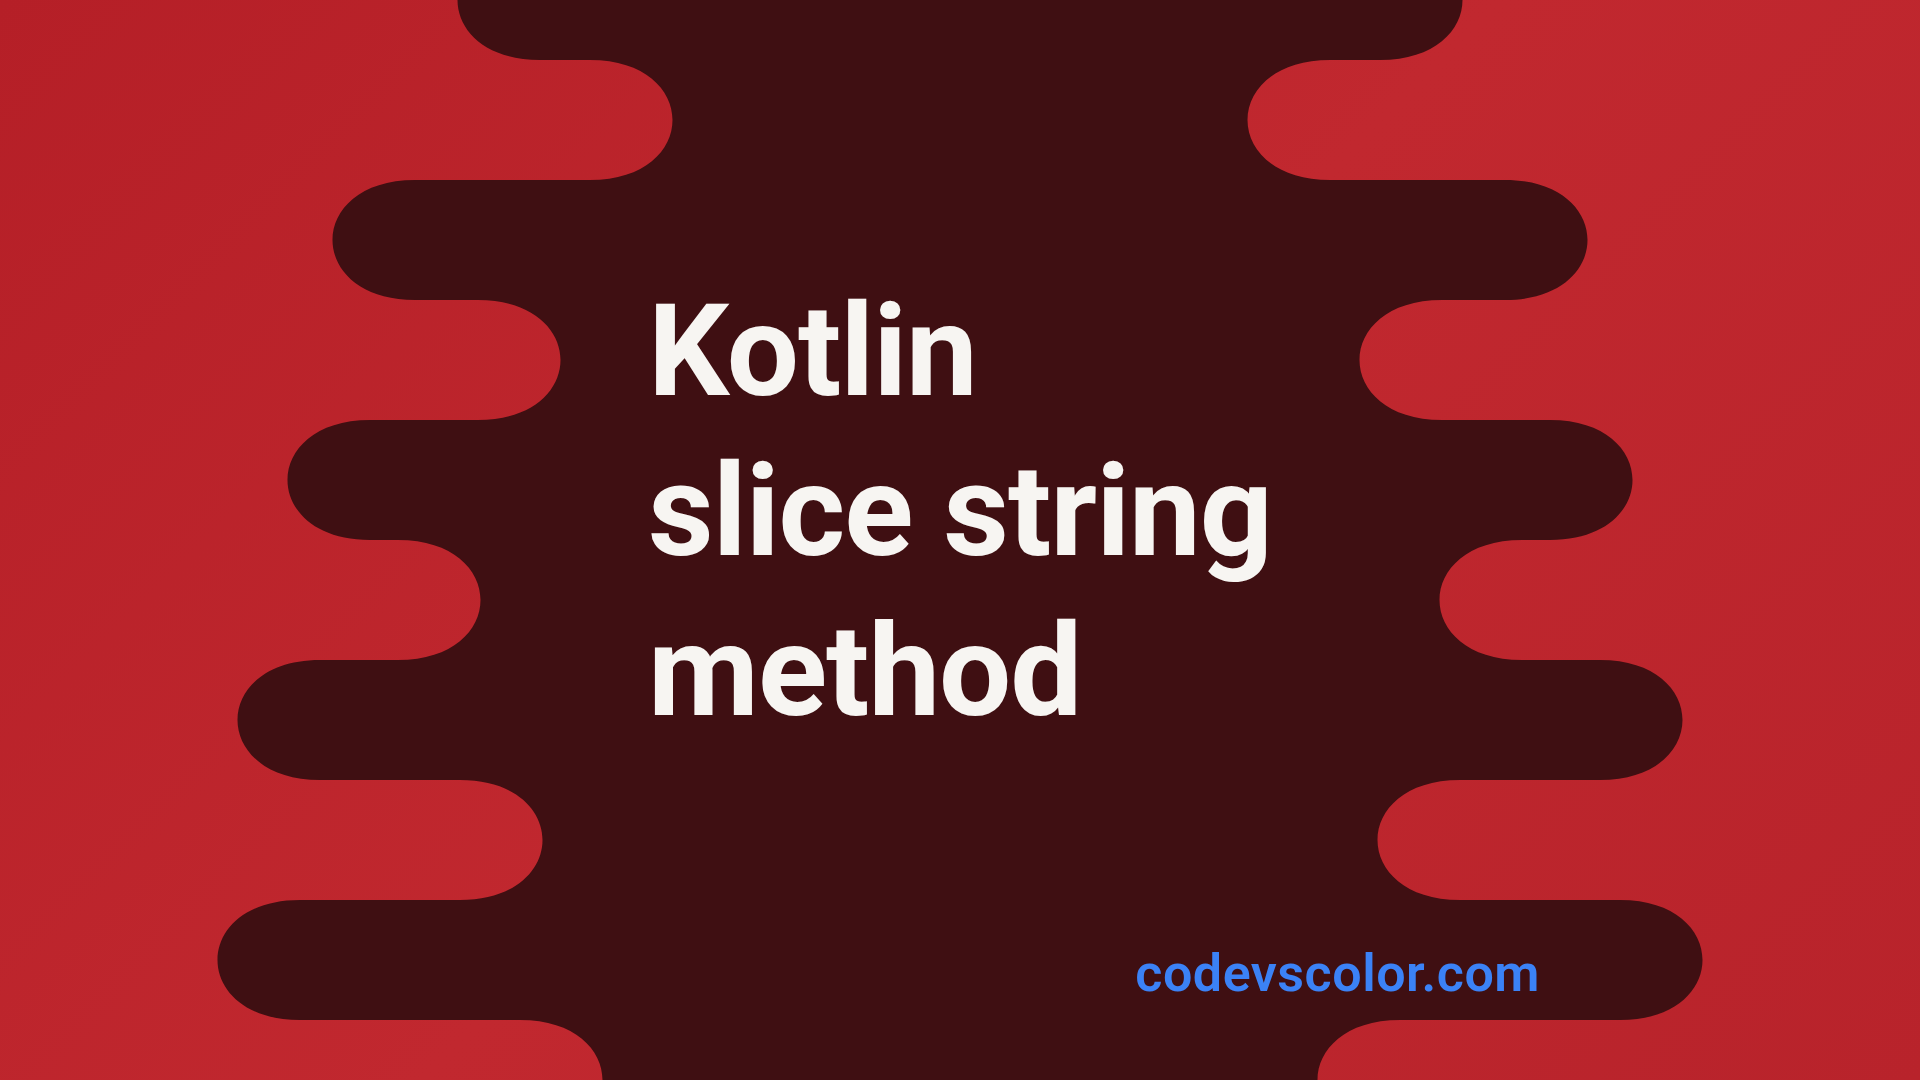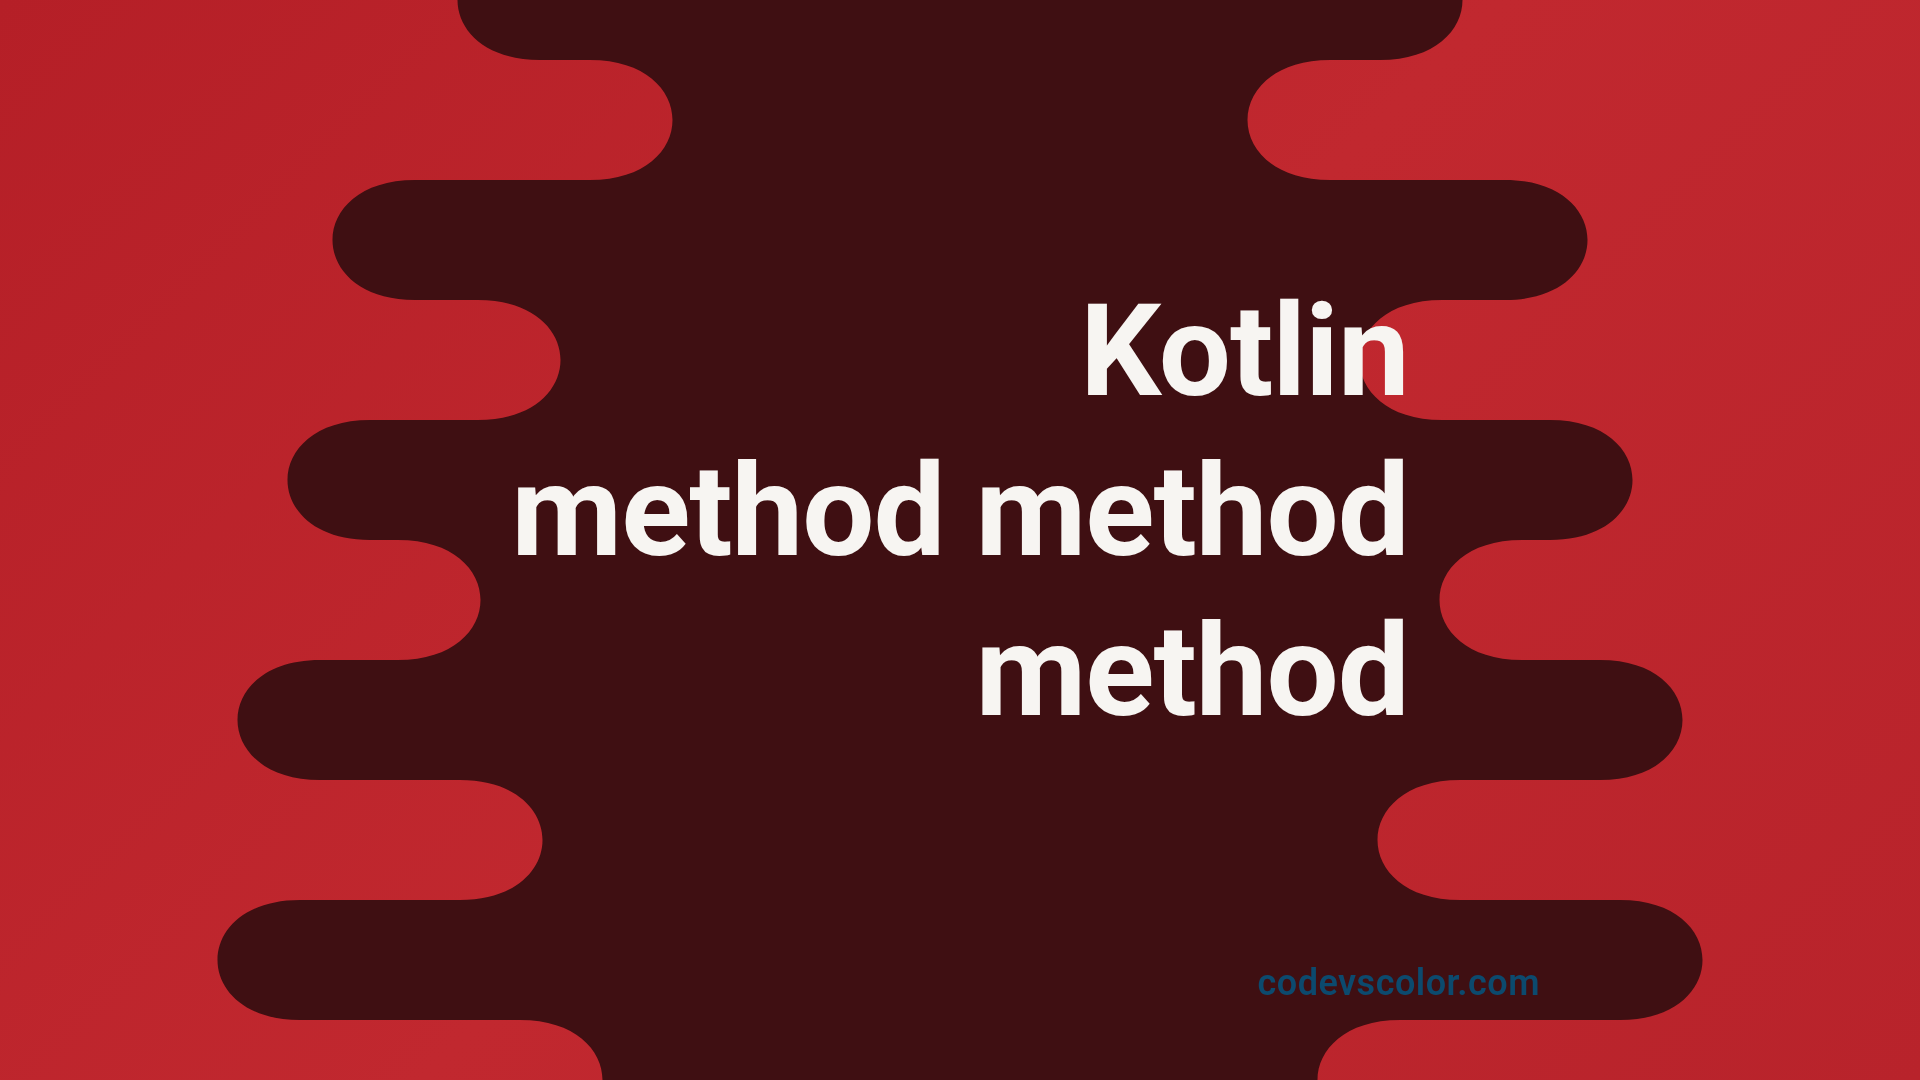--- a/index.html
+++ b/index.html
@@ -13,34 +13,34 @@
     position: absolute;
     top: 0; left: 0;
     width: 1920px; height: 1080px;
     pointer-events: none;
   }
   .title-block {
     position: absolute;
     top: 50%;
     left: 50%;
     transform: translate(-50%, -56%);
-    text-align: right;
+    text-align: left;
     color: #f7f5f2;
     font-weight: 700;
     font-size: 128px;
     line-height: 1.25;
     letter-spacing: -1px;
     white-space: nowrap;
   }
   .watermark {
     position: absolute;
     right: 380px;
     bottom: 76px;
-    color: #0c4a6e;
-    font-size: 36px;
+    color: #3b82f6;
+    font-size: 52px;
     font-weight: 600;
     letter-spacing: 0.5px;
   }
 </style>
 </head>
 <body>
 
 <svg class="blob" viewBox="0 0 1920 1080" preserveAspectRatio="none">
   <path fill="#3f0f12" d="
     M 540,-60
@@ -82,17 +82,17 @@
     L 1330,180
     C 1220,180 1220,60 1330,60
     L 1380,60
     C 1490,60 1490,-60 1380,-60
     Z
   "></path>
 </svg>
 
 <div class="title-block">
   <div>Kotlin</div>
-  <div>method method</div>
+  <div>slice string</div>
   <div>method</div>
 </div>
 
 <div class="watermark">codevscolor.com</div>
 
 </body></html>

